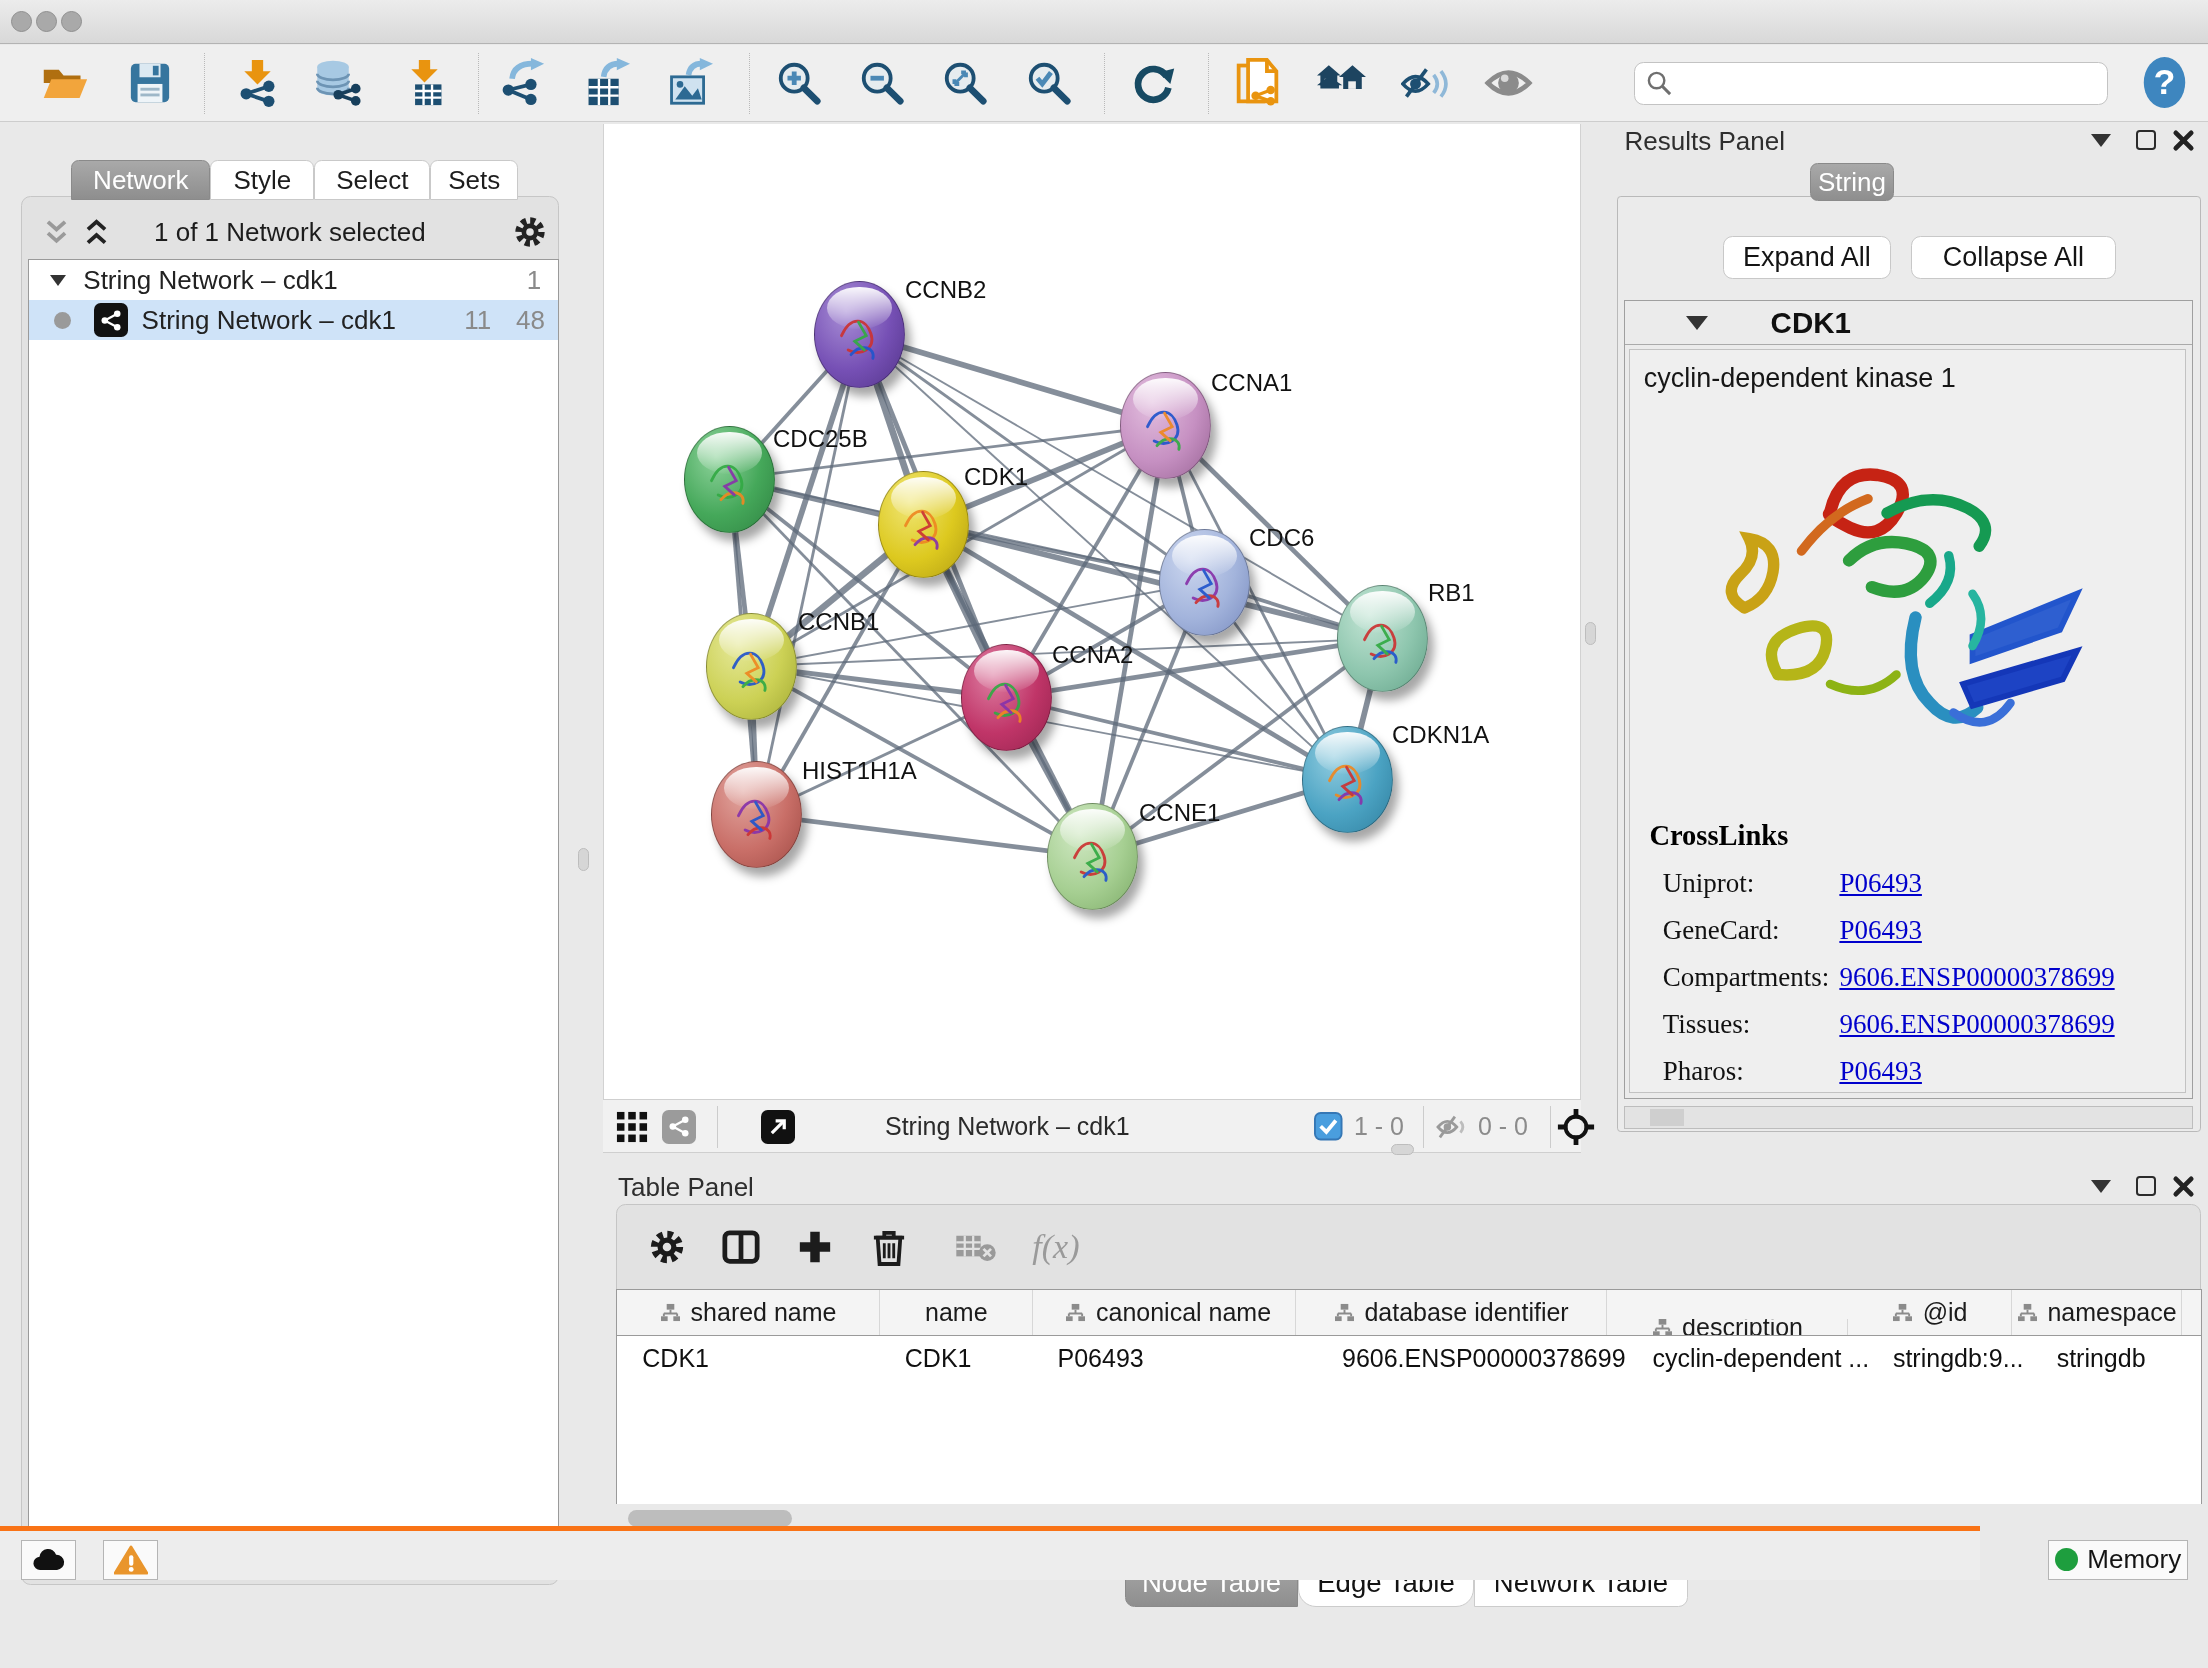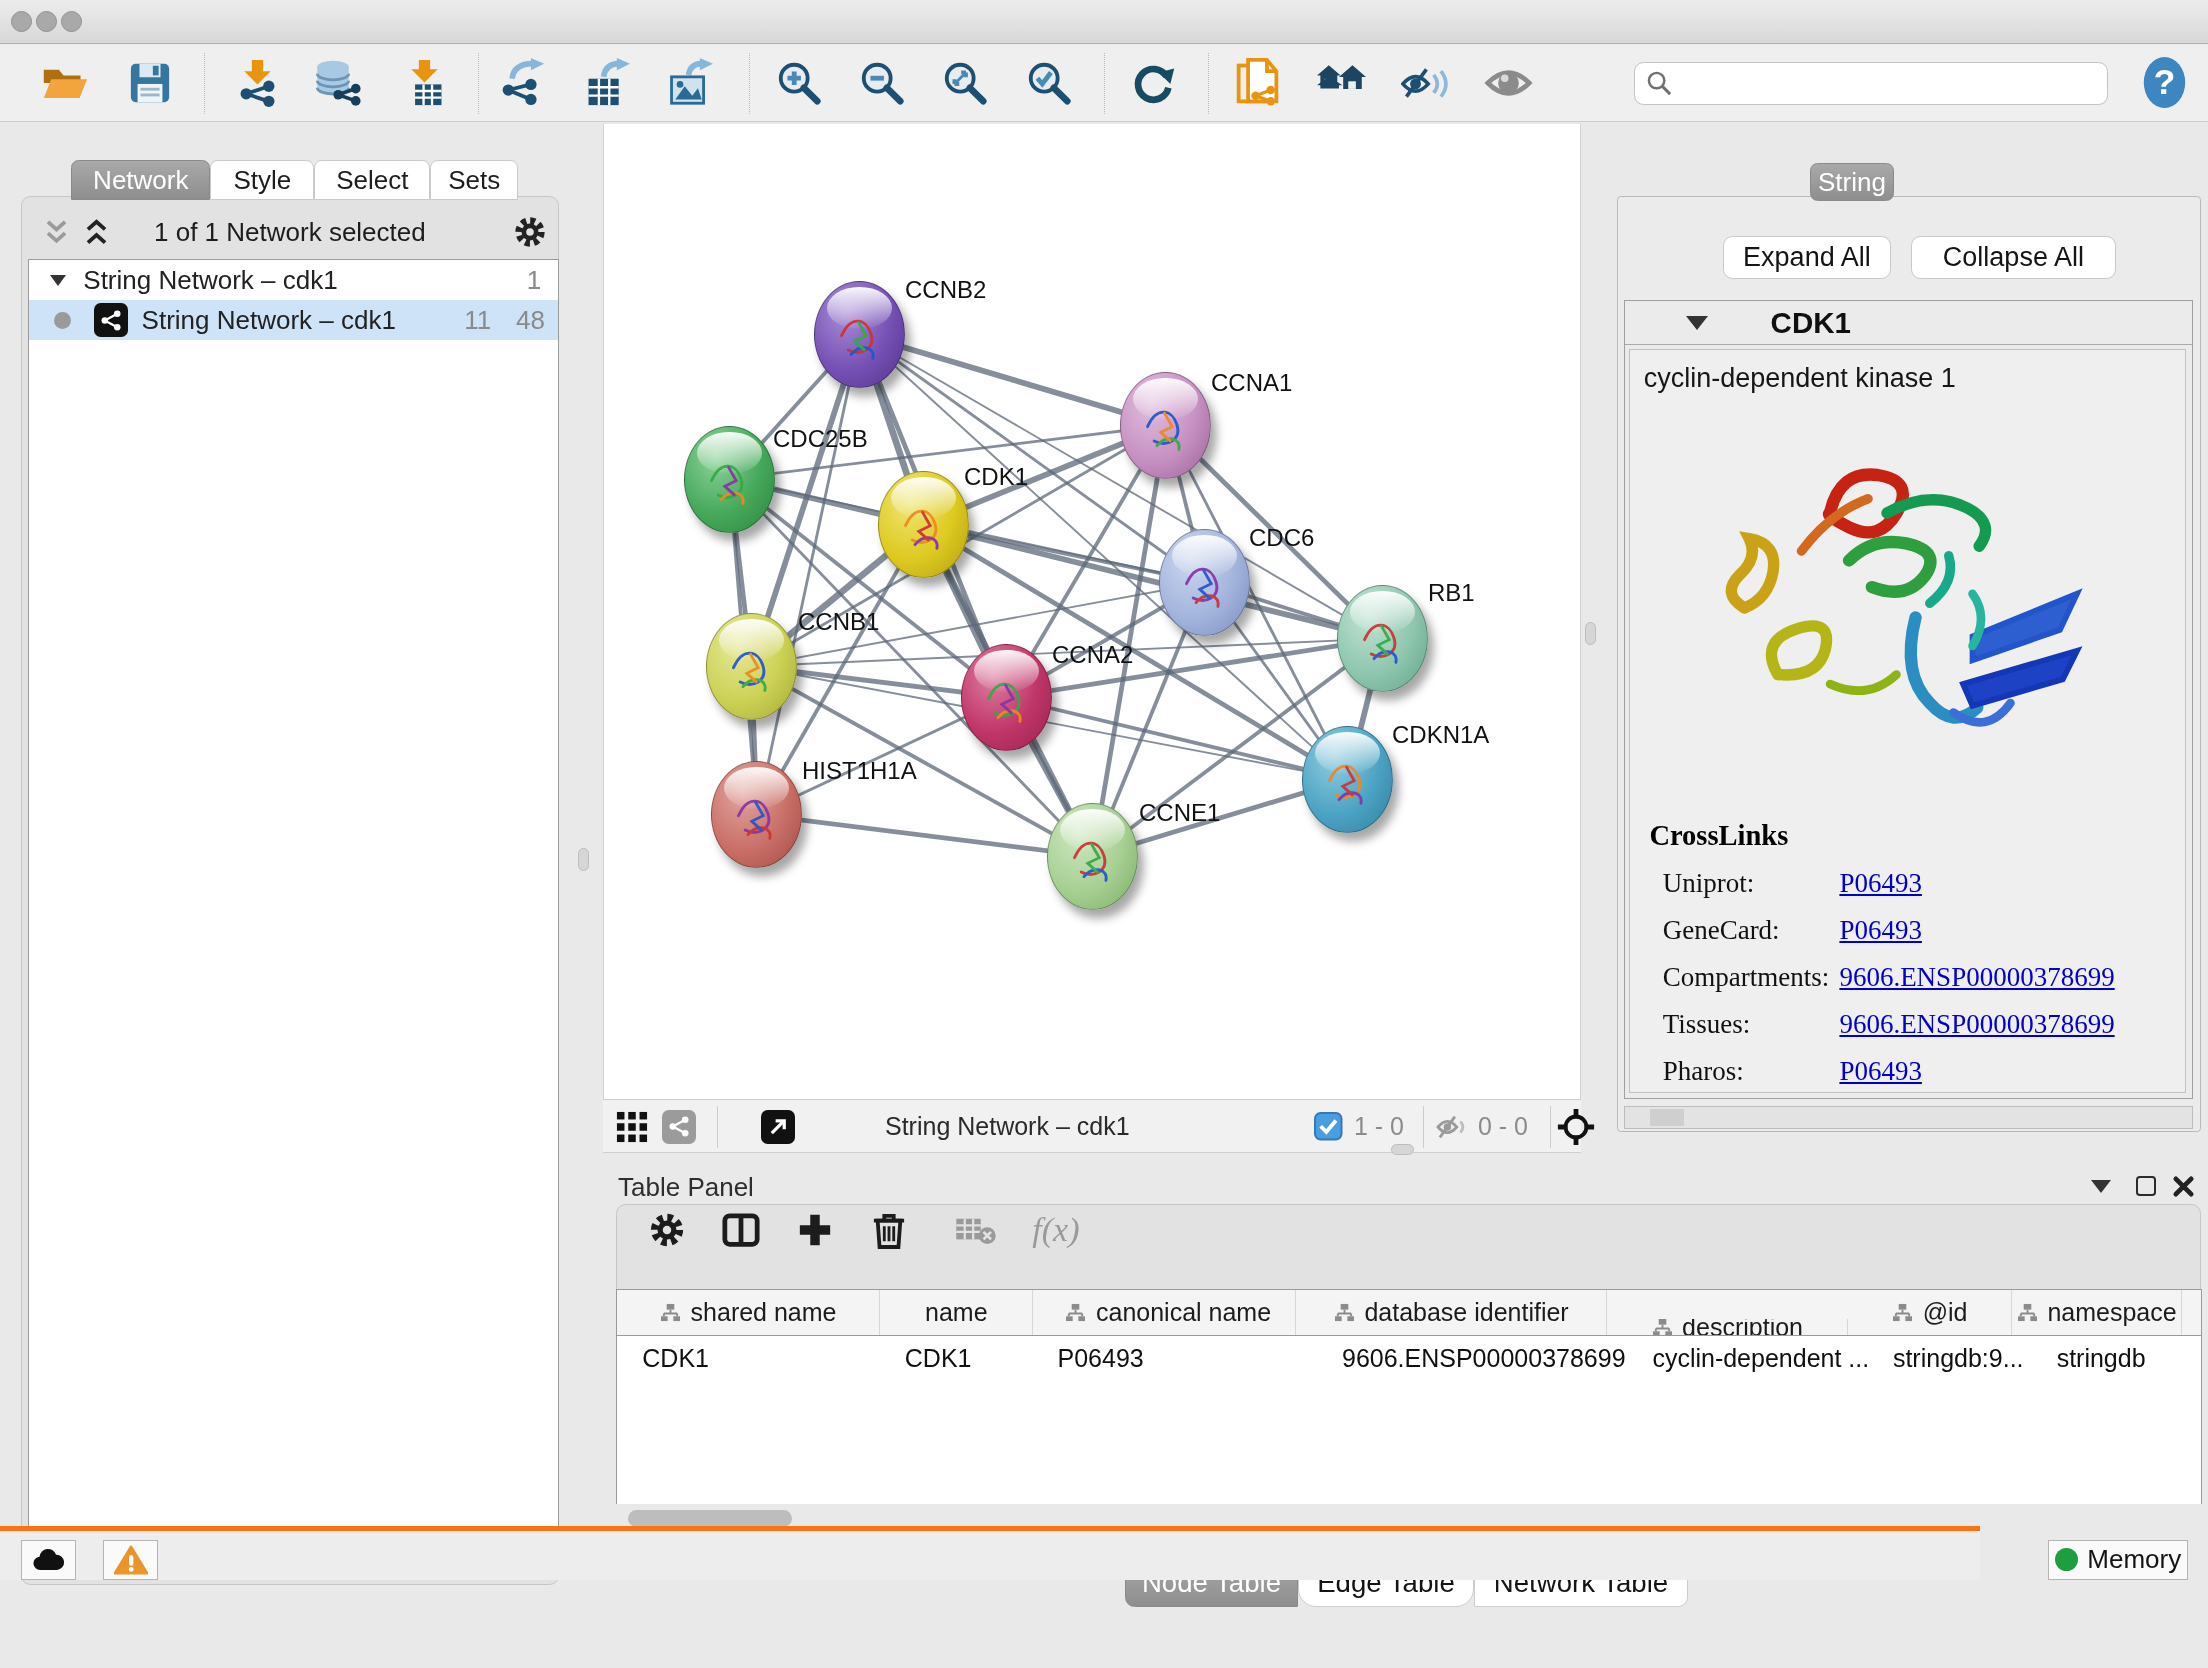--- a/index.html
+++ b/index.html
@@ -102,21 +102,21 @@
   .cl-label { width:190px; color:#111; padding-left:13.3px; }
   .cl-link { color:#0000cc; text-decoration:underline; }
   .rp-bottom-strip { position:absolute; left:5.7px; top:909px; width:569px; height:23px;
     background:#e3e3e3; border:1px solid #bdbdbd; }
   .rp-bottom-thumb { position:absolute; left:25px; top:1.9px; width:34px; height:17px; background:#cfcfcf; }
   
   .table-panel { position:absolute; left:603px; top:1159px; width:1605px; height:455px; }
   .tp-head { position:relative; height:42px; }
   .tp-toolbar { position:absolute; left:13.3px; top:45px; width:1585px; height:86px;
     background:#e2e2e2; border:1px solid #c5c5c5; border-radius:9.5px 9.5px 0 0;
-    display:flex; align-items:flex-start; }
+    display:flex; align-items:center; }
   .tp-tool { width:49px; height:49px; display:flex; align-items:center; justify-content:center;
     background:none; border:none; margin-left:25px; }
   .fx-label { font-family:"Liberation Serif", serif; font-style:italic; font-size:34px; color:#9a9a9a; }
   .data-table { position:absolute; left:13.3px; top:130px; width:1586px; height:215px;
     background:#fff; border:1px solid #9a9a9a; border-bottom:none; overflow:hidden; }
   .dt-headrow { display:flex; height:46px; background:#f4f4f4; border-bottom:1px solid #9a9a9a; }
   .dt-h { display:flex; align-items:center; justify-content:center; gap:9.5px; font-size:25px;
     color:#1b1b1b; border-right:1px solid #d7d7d7; overflow:hidden; white-space:nowrap; }
   .dt-row { display:flex; height:44px; }
   .dt-c { font-size:25px; color:#101010; padding-left:25px; display:flex; align-items:center;
@@ -581,20 +581,28 @@
       <path d="M21 2 v10 M21 30 v10 M2 21 h10 M30 21 h10" stroke="#111" stroke-width="5"></path>
       </svg>
     </span>
 </div>
 
 <div class="split-dot" style="left:578px; top:848px"></div>
 <div class="split-dot" style="left:1585px; top:622px"></div>
 <div class="split-dot" style="left:1391px; top:1144px; width:23px; height:10.5px"></div>
 
 <div class="results-panel">
+  <div class="rp-head">
+    <span class="panel-head-title" style="position:absolute;left:9.5px;top:1.9px">Results Panel</span>
+    <span class="win-ctrl tri-down" style="position:absolute;left:476px;top:9.5px"></span>
+    <span class="win-ctrl sq" style="position:absolute;left:521px;top:5.7px"></span>
+    <svg style="position:absolute;left:557px;top:4.8px" width="23" height="23" viewBox="0 0 24 24">
+      <path d="M4 4 L20 20 M20 4 L4 20" stroke="#222" stroke-width="5" stroke-linecap="round"></path>
+      </svg>
+  </div>
   <div class="string-tab">String</div>
   <div class="rp-card">
     <button class="rp-btn" style="left:105px;width:168px">Expand All</button>
     <button class="rp-btn" style="left:293px;width:205px">Collapse All</button>
     <div class="rp-inner">
       <div class="rp-entry-head">
         <span class="tri-down" style="margin-left:61px;border-left-width:11.4px;border-right-width:11.4px;border-top-width:14.3px"></span>
         <span class="rp-entry-name" style="margin-left:63px">CDK1</span>
       </div>
       <div class="rp-body">

